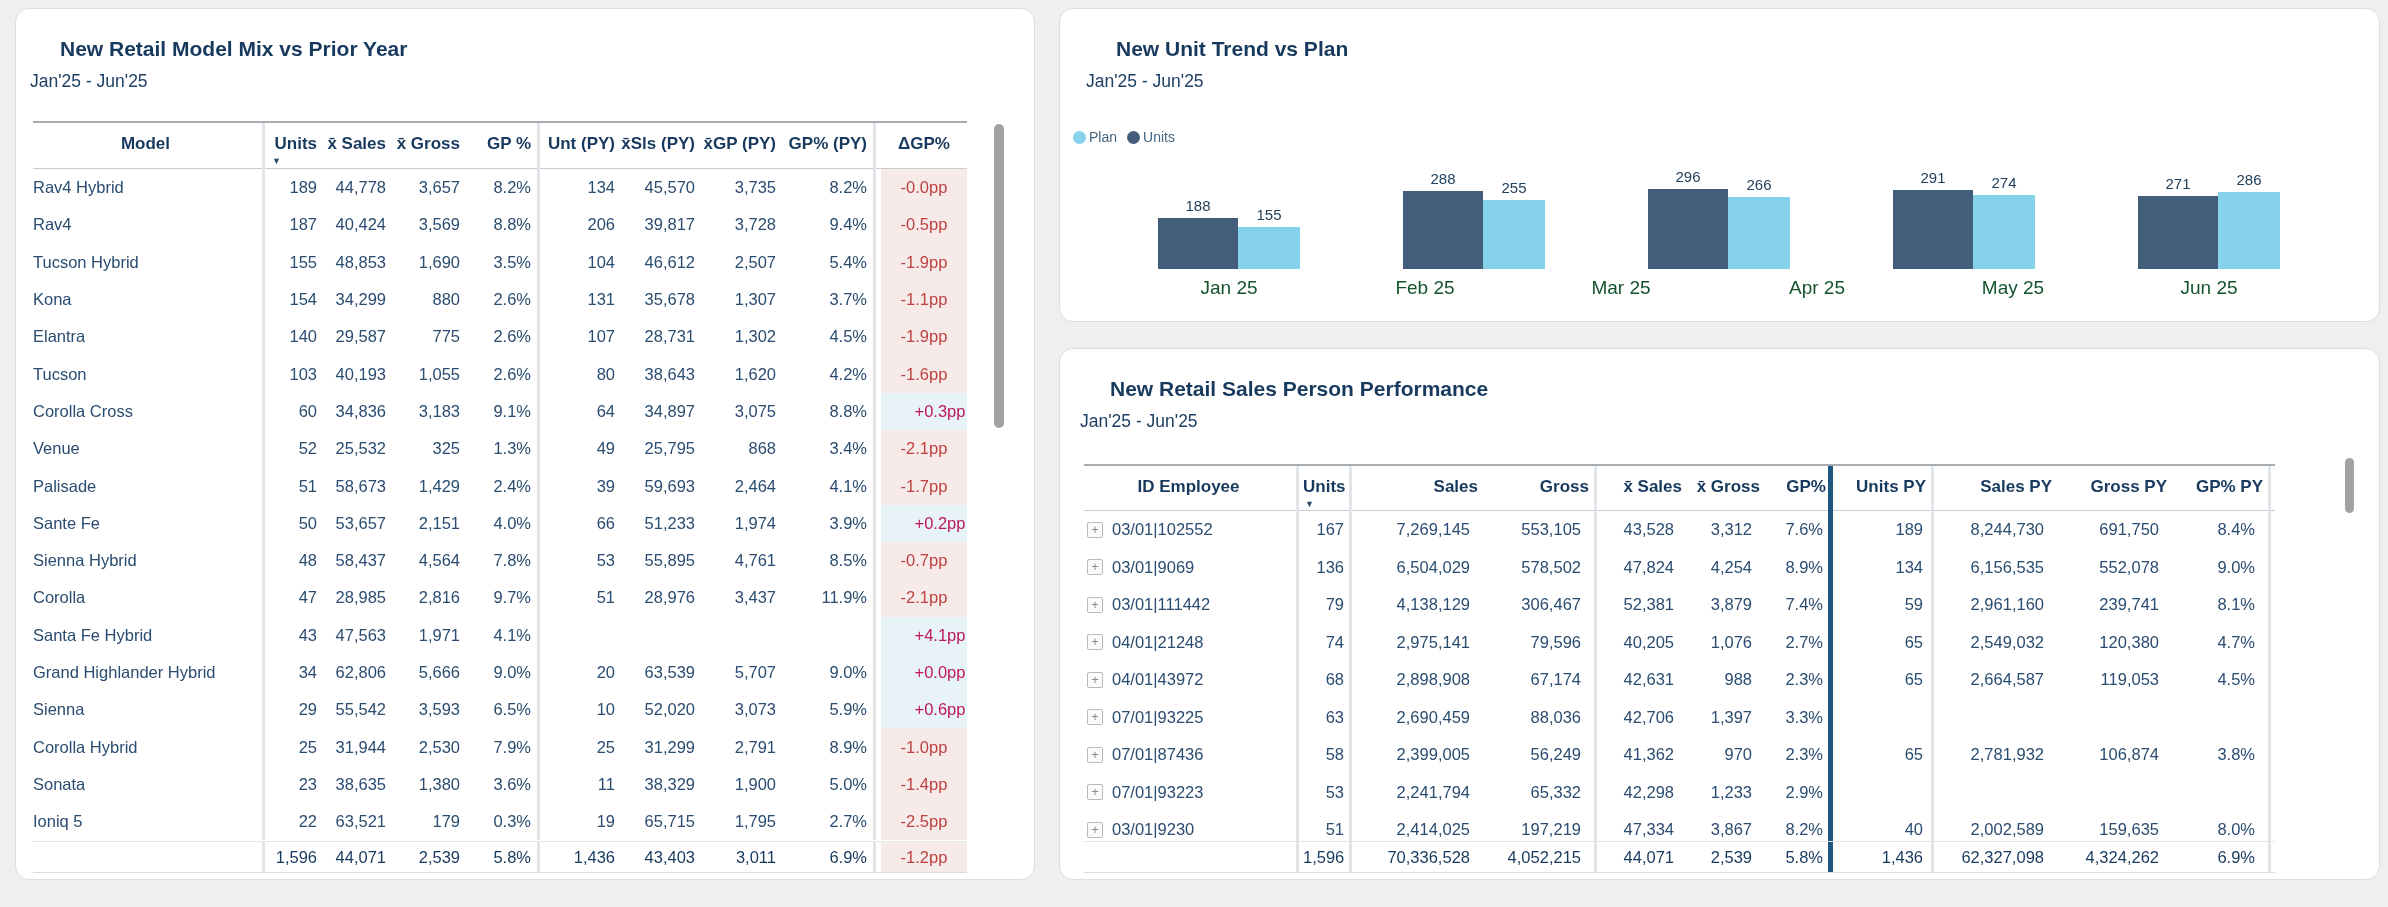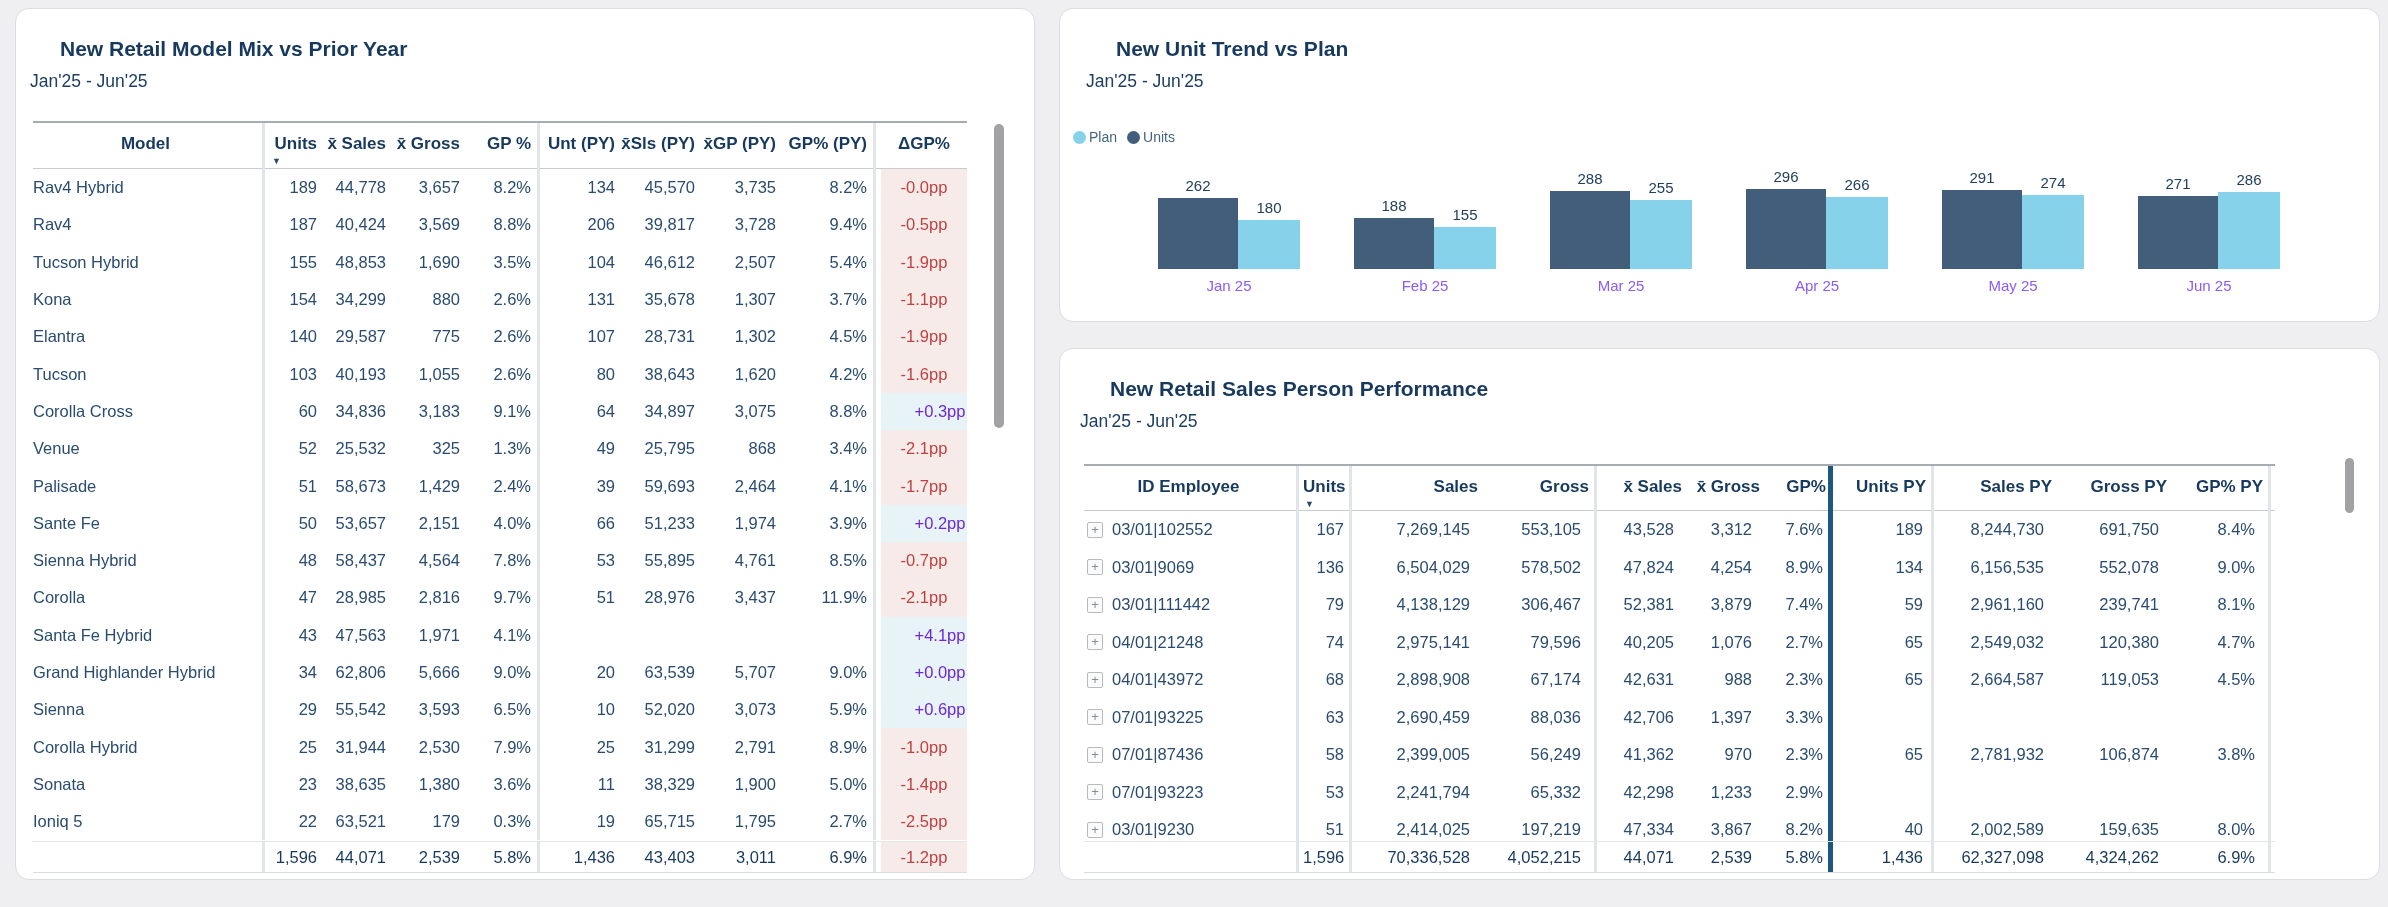--- a/index.html
+++ b/index.html
@@ -30,41 +30,41 @@
   .hcell.num .hlabel{text-align:right;padding-right:2px;box-sizing:border-box;}
   .hcell.txt .hlabel{text-align:center;}
   .hcell.center .hlabel{text-align:center;}
   .sort-caret{font-size:9px;color:#2b4a69;line-height:10px;margin-top:2px;margin-left:2px;text-align:left;width:100%;}
   .spacer{align-self:stretch;background:linear-gradient(to right,transparent 0,transparent 4px,#e1e4e8 4px,#e1e4e8 7px,transparent 7px);}
   .spacer.s10{background:linear-gradient(to right,transparent 0,transparent 3px,#e1e4e8 3px,#e1e4e8 6px,transparent 6px);}
   .spacer.thick{background:#1d567e;}
   .totals .cell{font-weight:normal;color:#17395d;}
   .delta-cell{height:100%;display:flex;align-items:center;justify-content:center;font-size:16.5px;}
   .delta-neg{color:#bf4141;background:#f7ebe9;}
-  .delta-pos{color:#6d28d9;background:#e7f3f6;padding-left:32px;}
+  .delta-pos{color:#be185d;background:#e7f3f6;padding-left:32px;}
   .mix-header .delta-head{background:transparent;}
 
   
   .vscroll-thumb{position:absolute;background:#a2a2a4;border-radius:5px;}
 
   
   #card-trend{left:1059px;top:8px;width:1321px;height:314px;}
   #card-trend .card-title{left:26px;}
   #card-trend .card-subtitle{left:26px;}
   .legend{position:absolute;left:13px;top:120px;display:flex;gap:10px;align-items:center;}
   .legend-item{display:flex;align-items:center;gap:3px;}
   .legend-dot{width:13px;height:13px;border-radius:50%;}
   .legend-label{font-size:14px;color:#44657f;}
   .bars-layer{position:absolute;left:98px;top:0;width:1122px;height:260px;display:flex;justify-content:space-between;align-items:flex-end;}
   .bar-group{display:flex;align-items:flex-end;width:142px;}
   .bar-col{display:flex;flex-direction:column;align-items:center;justify-content:flex-end;}
   .bar-value{font-size:15px;color:#22415e;margin-bottom:4px;white-space:nowrap;}
   .bar{display:block;}
   .labels-layer{position:absolute;left:98px;top:268px;width:1122px;display:flex;justify-content:space-between;}
-  .month-label{width:142px;text-align:center;font-size:15px;color:#8b5cf6;}
+  .month-label{width:142px;text-align:center;font-size:19px;color:#14532d;}
 
   
   #card-sales{left:1059px;top:348px;width:1321px;height:532px;}
   #card-sales .card-title{left:20px;}
   #card-sales .card-subtitle{left:20px;}
   .sp-table{position:absolute;left:24px;top:115px;width:1191px;}
   .sp-grid{display:grid;grid-template-columns:209px 10px 43px 10px 124px 111px 10px 83px 78px 66px 5px 95px 10px 116px 115px 96px 10px;align-items:center;}
   .sp-header{position:absolute;top:0;left:0;width:1191px;height:47px;border-top:2px solid #a7acb2;border-bottom:1px solid #c8ccd0;box-sizing:border-box;}
   .sp-body{position:absolute;top:47px;left:0;width:1191px;height:330px;overflow:hidden;}
   .sp-totals{position:absolute;top:377px;left:0;width:1191px;height:32px;border-top:1px solid #e3e5e8;border-bottom:1px solid #d9dcdf;box-sizing:border-box;}
@@ -423,30 +423,20 @@
           <div class="legend-label">Plan</div>
         </div>
         <div class="legend-item">
           <div class="legend-dot" style="background: rgb(67, 94, 123);"></div>
           <div class="legend-label">Units</div>
         </div>
       </div>
     <div class="bars-layer" id="trend-bars">
         <div class="bar-group">
           <div class="bar-col">
-            <div class="bar-value">262</div>
-            <div class="bar" style="width: 80px; height: 71px; background: rgb(67, 94, 123);"></div>
-          </div>
-          <div class="bar-col">
-            <div class="bar-value">180</div>
-            <div class="bar" style="width: 62px; height: 49px; background: rgb(134, 210, 234);"></div>
-          </div>
-        </div>
-        <div class="bar-group">
-          <div class="bar-col">
             <div class="bar-value">188</div>
             <div class="bar" style="width: 80px; height: 51px; background: rgb(67, 94, 123);"></div>
           </div>
           <div class="bar-col">
             <div class="bar-value">155</div>
             <div class="bar" style="width: 62px; height: 42px; background: rgb(134, 210, 234);"></div>
           </div>
         </div>
         <div class="bar-group">
           <div class="bar-col">

